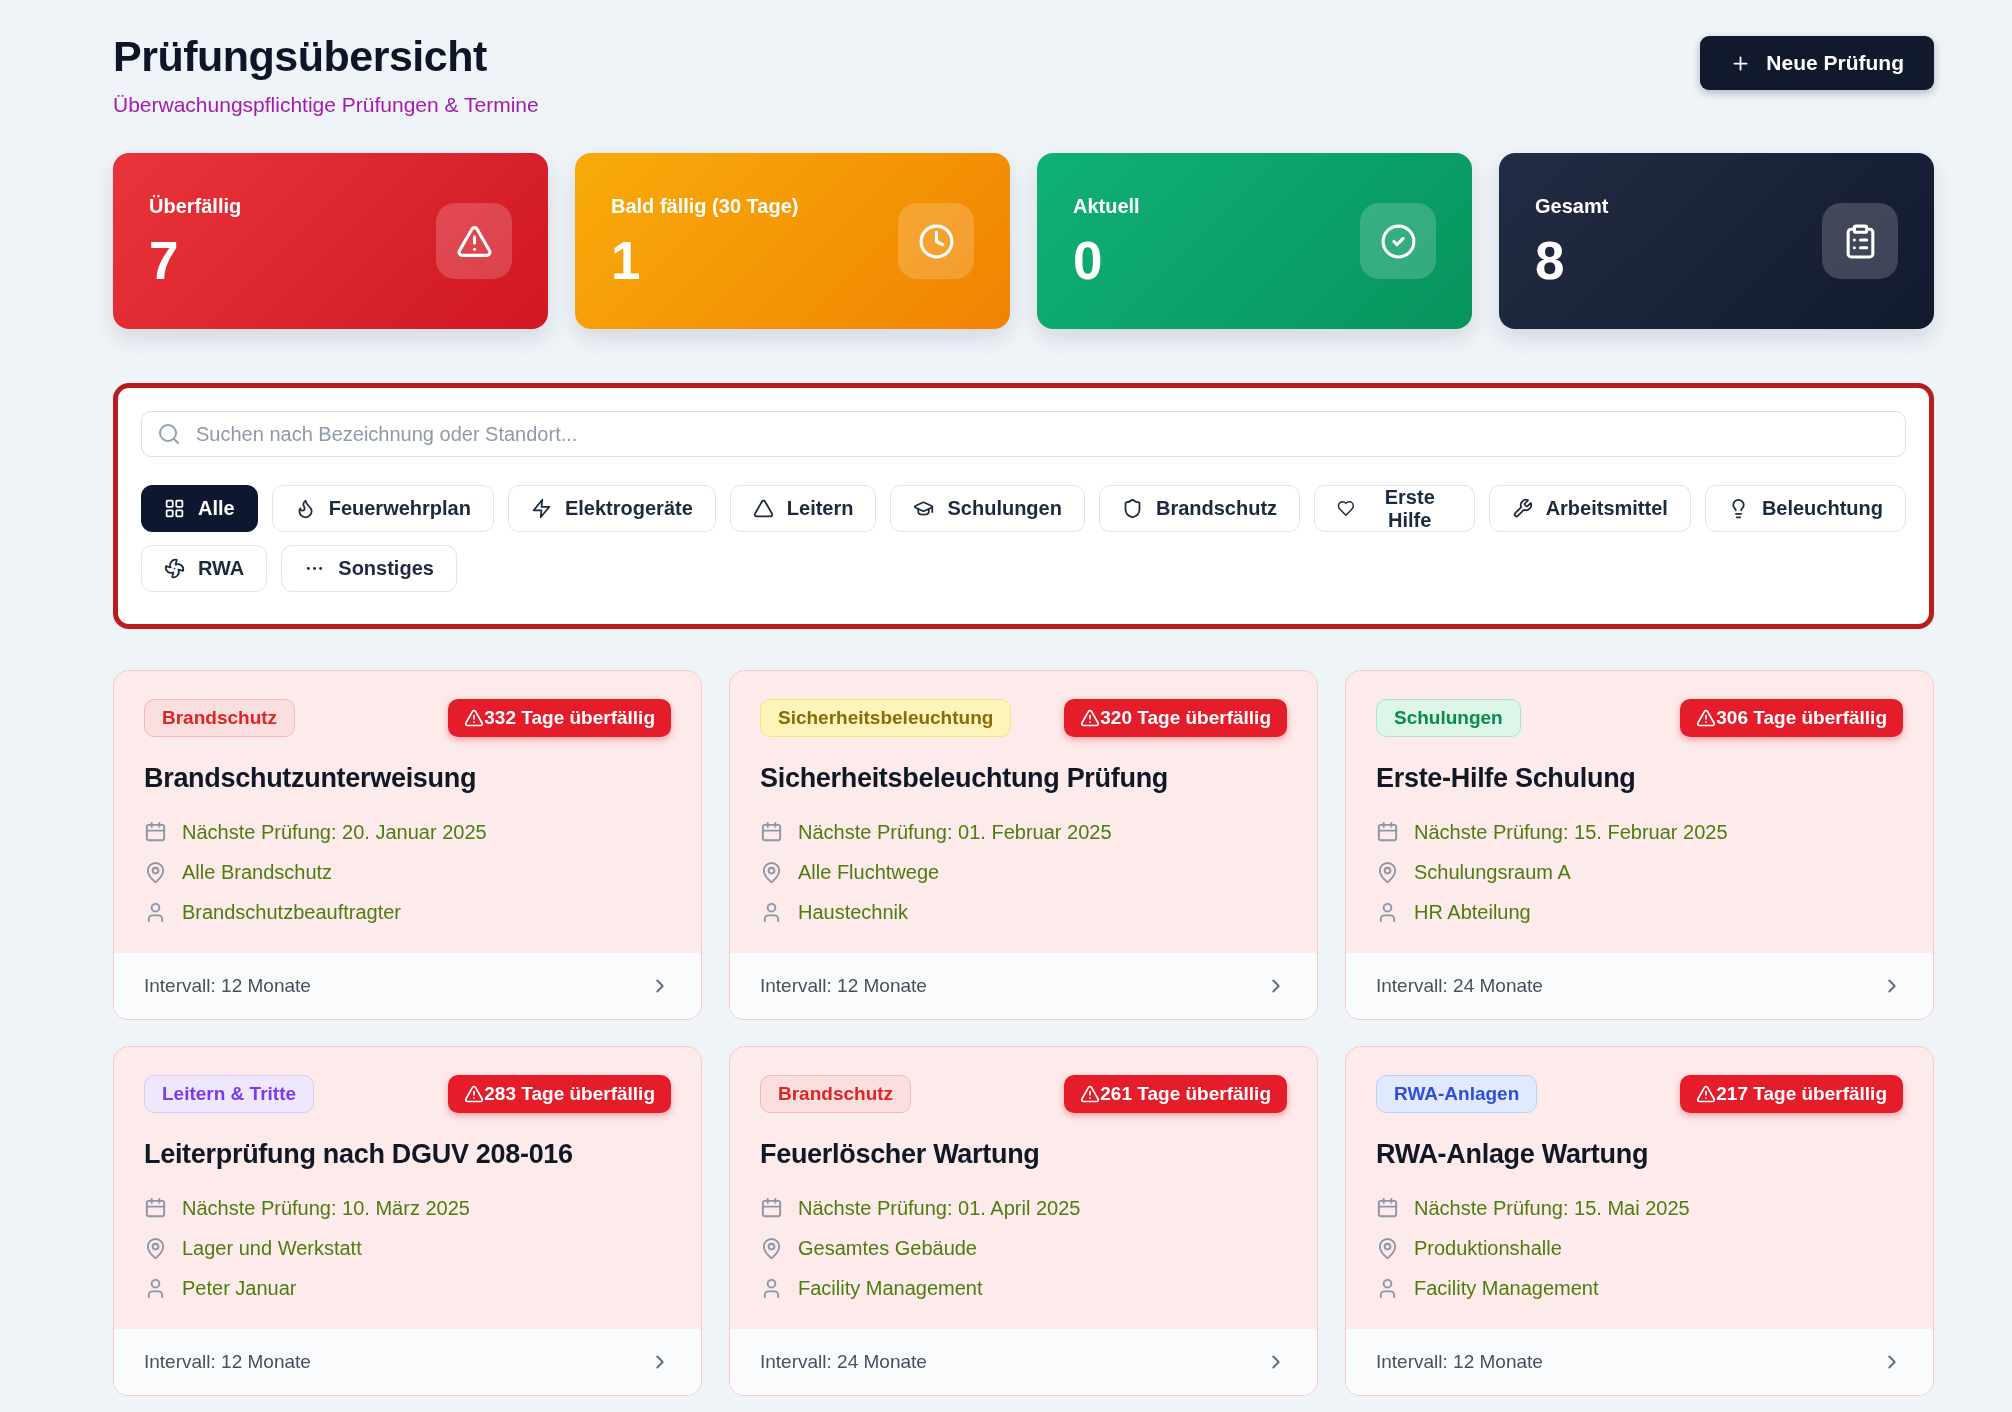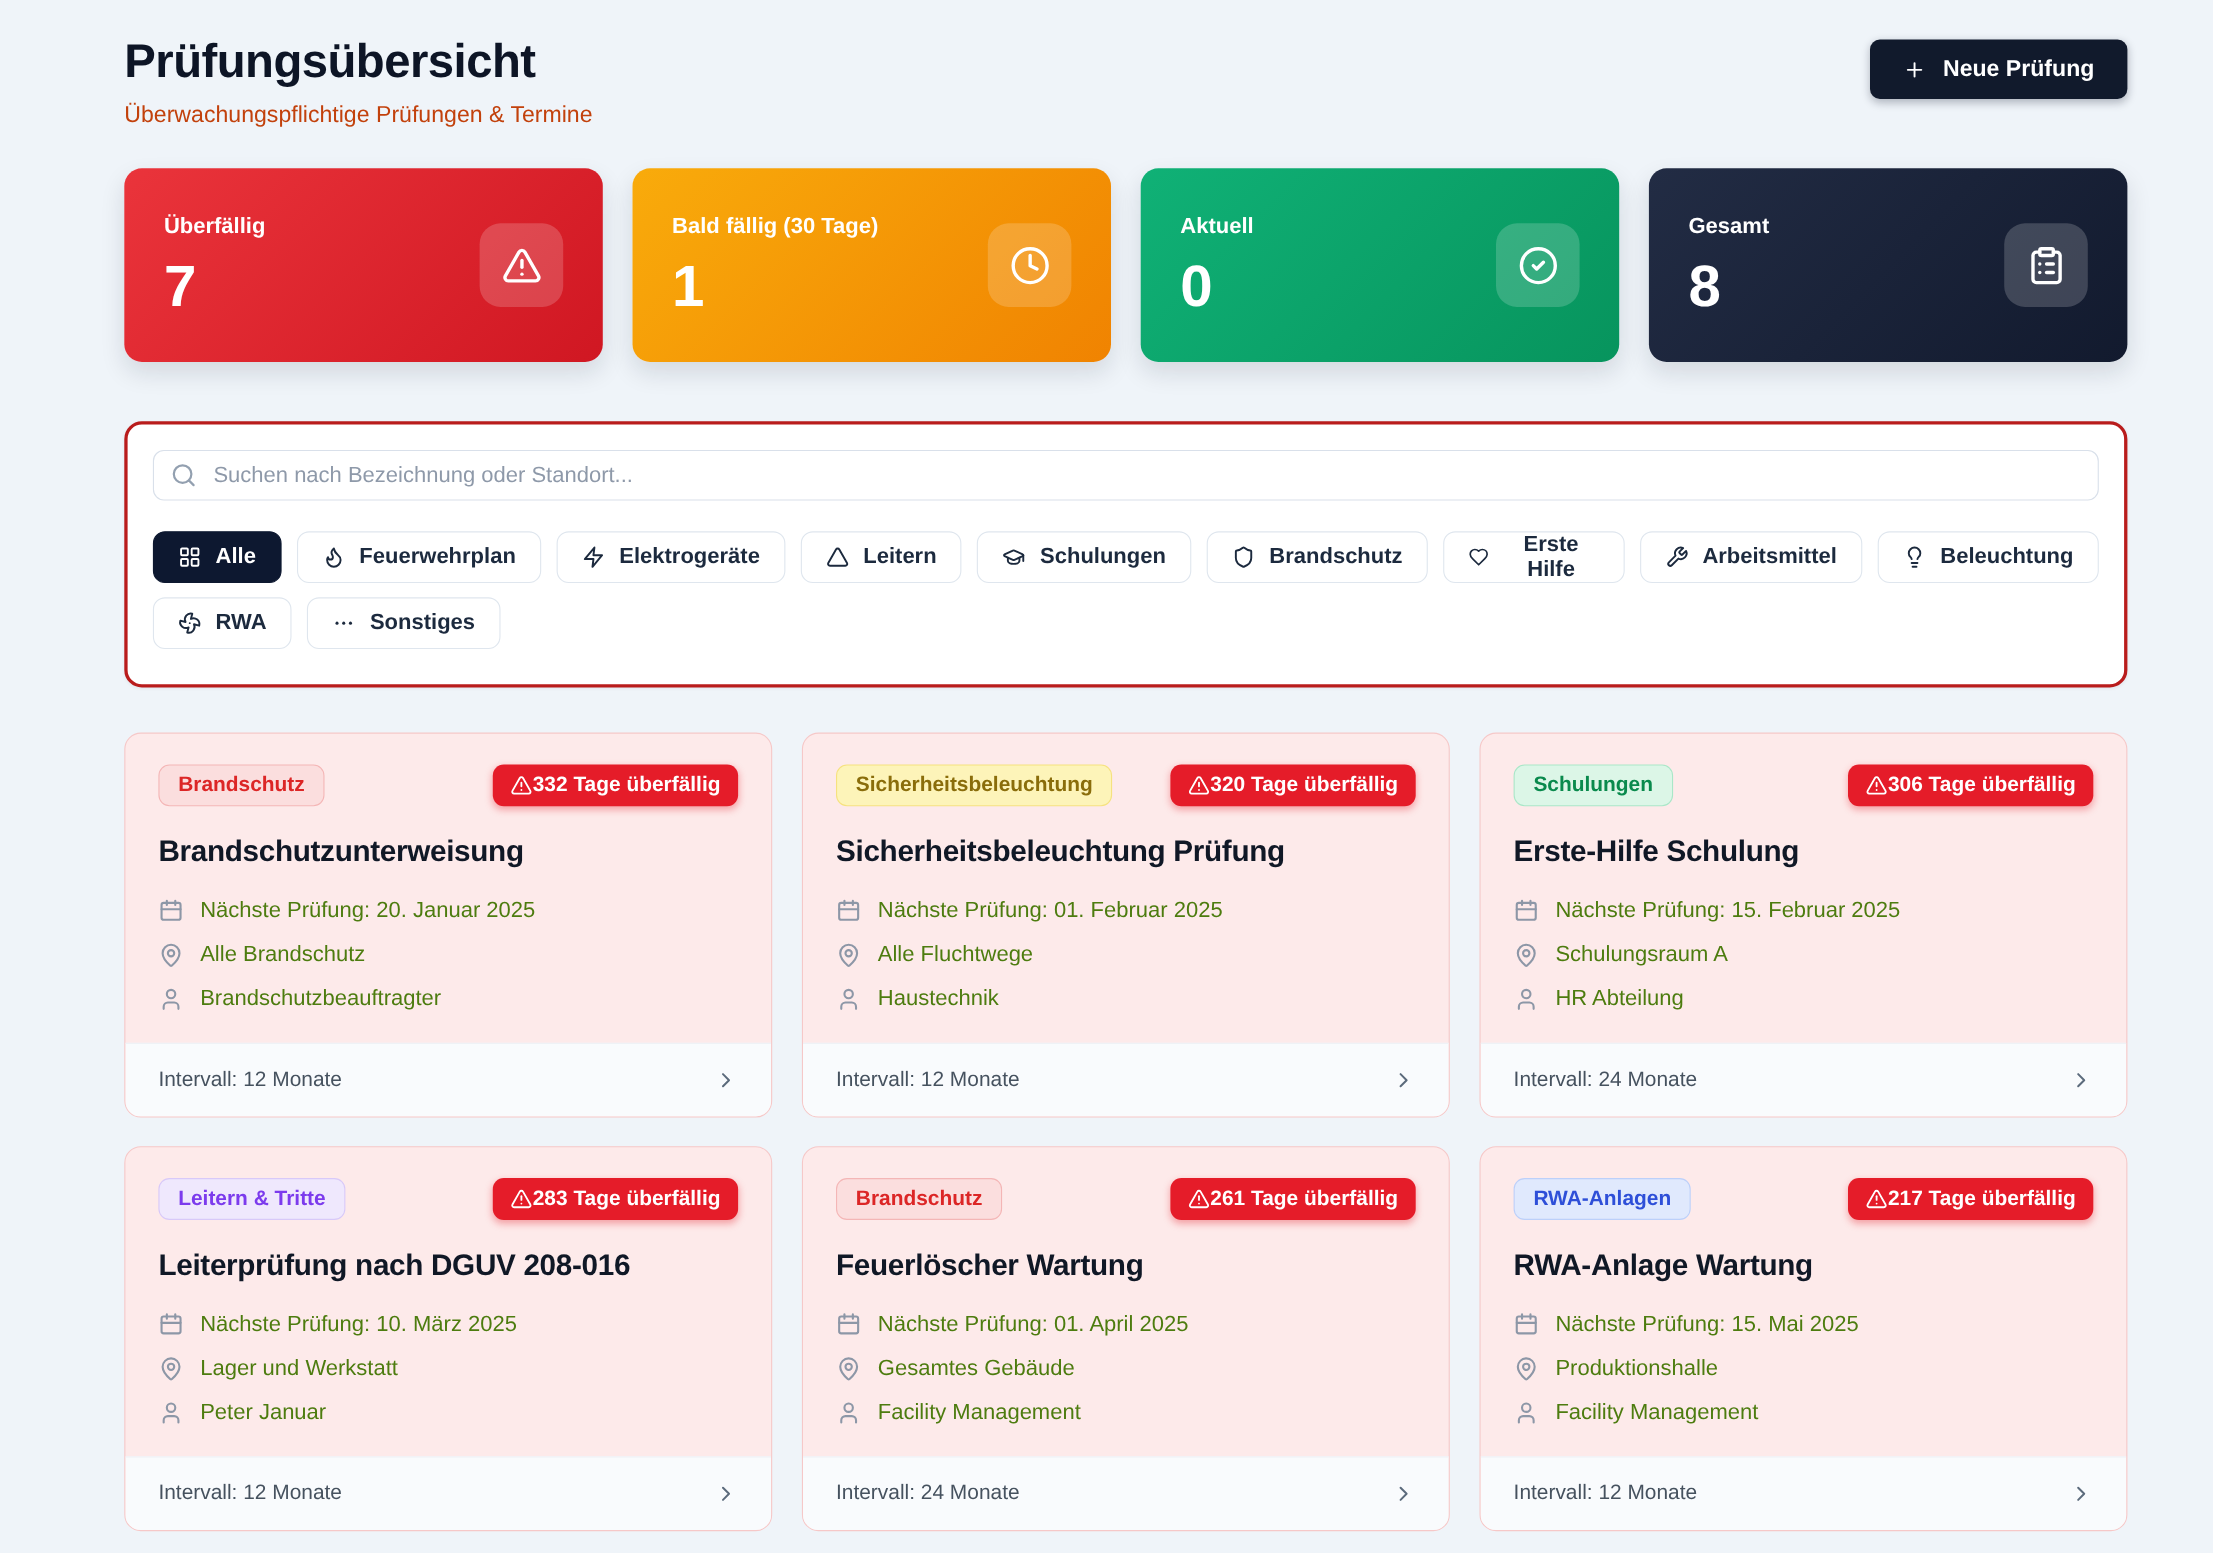--- a/index.html
+++ b/index.html
@@ -7,21 +7,21 @@
     width:2012px;height:1412px;overflow:hidden;
     background:#eff4f9;
     font-family:"Liberation Sans",sans-serif;
     color:#10192b;
   }
   .page{padding:26px 78px 0 113px;}
 
   
   .hdr{display:flex;justify-content:space-between;align-items:flex-start;}
   .page-title{font-size:43px;font-weight:bold;color:#0d1526;margin:6px 0 12px;letter-spacing:-.5px;}
-  .page-subtitle{font-size:21px;color:#c2410c;margin:0;}
+  .page-subtitle{font-size:21px;color:#a21caf;margin:0;}
   .new-btn{
     display:flex;align-items:center;gap:15px;margin-top:10px;
     background:var(--abg,#111a2c);color:#fff;border:none;border-radius:9px;
     padding:15px 30px;font-size:21px;font-weight:bold;font-family:inherit;
     box-shadow:0 3px 8px rgba(15,23,42,.28);cursor:pointer;
   }
   .new-btn svg{width:21px;height:21px;}
 
   
   .stats{display:grid;grid-template-columns:repeat(4,1fr);gap:27px;margin-top:36px;}
@@ -34,21 +34,21 @@
   .stat-label{font-size:20px;font-weight:bold;margin-bottom:16px;}
   .stat-value{font-size:53px;font-weight:bold;line-height:1;}
   .stat-icon{
     width:76px;height:76px;border-radius:19px;background:rgba(255,255,255,.18);
     display:flex;align-items:center;justify-content:center;flex-shrink:0;
   }
   .stat-icon svg{width:37px;height:37px;}
 
   
   .filter-panel{
-    margin-top:54px;background:#fff;border:3px solid #b91c1c;border-radius:16px;
+    margin-top:54px;background:#fff;border:5px solid #b91c1c;border-radius:16px;
     padding:23px 23px 32px;box-shadow:0 1px 3px rgba(15,23,42,.05);
   }
   .search-box{position:relative;}
   .search-box>svg{position:absolute;left:16px;top:11px;width:24px;height:24px;color:#93a0b0;}
   .search-input{
     width:100%;box-sizing:border-box;height:46px;border:1px solid #d9e0ea;border-radius:10px;
     padding-left:54px;font-size:20px;color:#1e293b;font-family:inherit;outline:none;background:#fff;
   }
   .search-input::placeholder{color:#8e99a9;}
   .chip-row{display:flex;gap:14px;margin-top:28px;}

